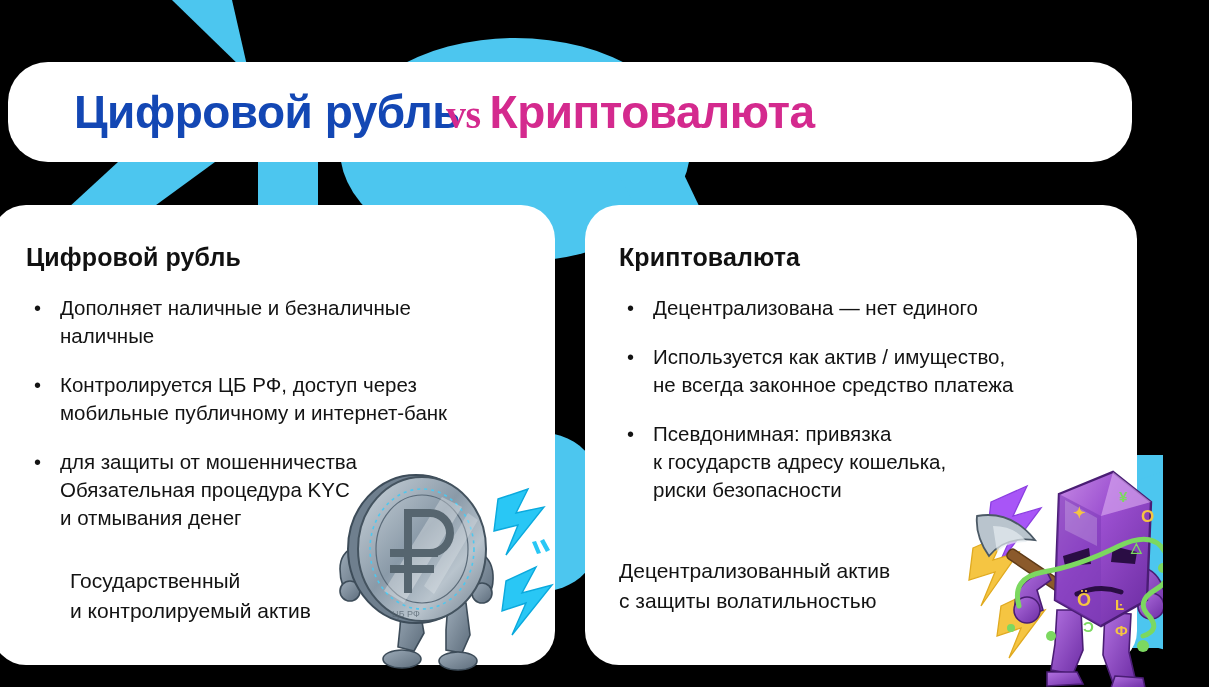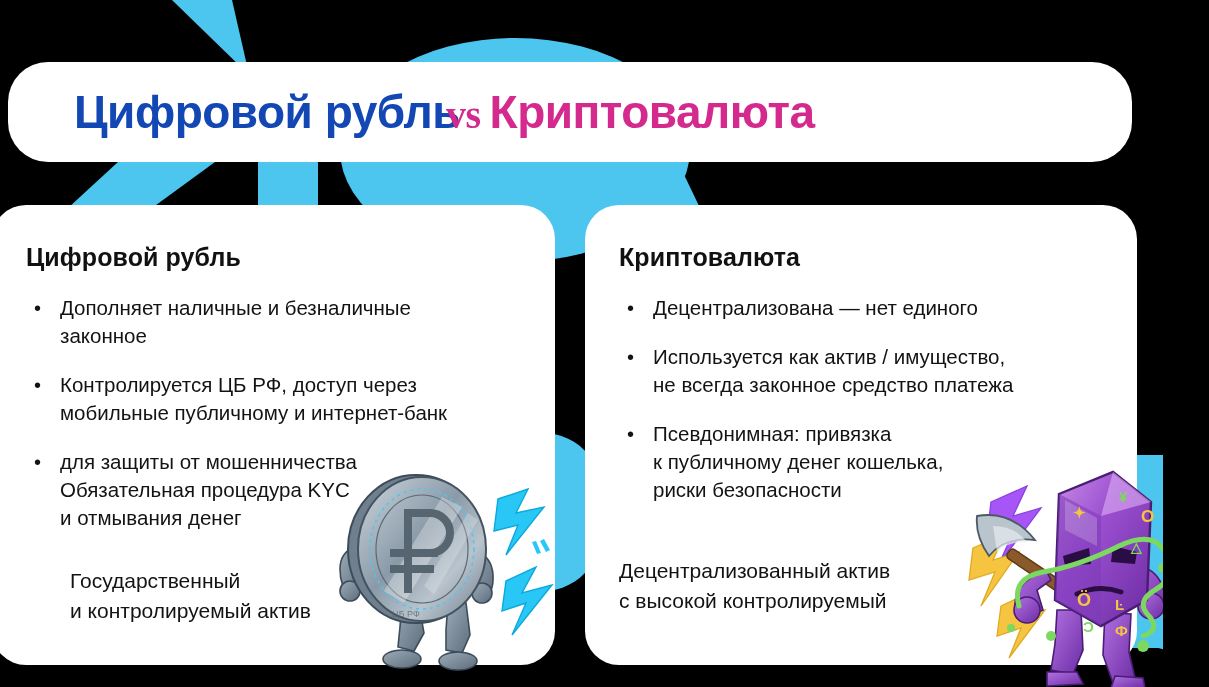--- a/index.html
+++ b/index.html
@@ -123,21 +123,21 @@
       <span class="t-pink">Криптовалюта</span>
     </div>
   </div>
 
   <div class="card card-left">
     <h2 class="card-title">Цифровой рубль</h2>
     <ul class="bullets">
       <li class="bullet">
         <span class="dot">•</span>
         <span class="ln">Дополняет наличные и безналичные</span>
-        <span class="ln">законное</span>
+        <span class="ln">наличные</span>
       </li>
       <li class="bullet">
         <span class="dot">•</span>
         <span class="ln">Контролируется ЦБ РФ, доступ через</span>
         <span class="ln">мобильные публичному и интернет-банк</span>
       </li>
       <li class="bullet">
         <span class="dot">•</span>
         <span class="ln">для защиты от мошенничества</span>
         <span class="ln">Обязательная процедура KYC</span>
@@ -158,27 +158,27 @@
         <span class="ln">Децентрализована — нет единого</span>
       </li>
       <li class="bullet">
         <span class="dot">•</span>
         <span class="ln">Используется как актив / имущество,</span>
         <span class="ln">не всегда законное средство платежа</span>
       </li>
       <li class="bullet">
         <span class="dot">•</span>
         <span class="ln">Псевдонимная: привязка</span>
-        <span class="ln">к публичному денег кошелька,</span>
+        <span class="ln">к государств адресу кошелька,</span>
         <span class="ln">риски безопасности</span>
       </li>
     </ul>
     <div class="summary">
       <span class="ln">Децентрализованный актив</span>
-      <span class="ln">с высокой контролируемый</span>
+      <span class="ln">с защиты волатильностью</span>
     </div>
   </div>
 
   <div class="mascot mascot-coin">
     <svg width="255" height="204" viewBox="0 0 255 204" xmlns="http://www.w3.org/2000/svg">
       <defs>
         <linearGradient id="coinG" x1="0" y1="0" x2="1" y2="1">
           <stop offset="0%" stop-color="#cdd6dd"></stop>
           <stop offset="45%" stop-color="#8a9aa8"></stop>
           <stop offset="70%" stop-color="#b9c4cd"></stop>

